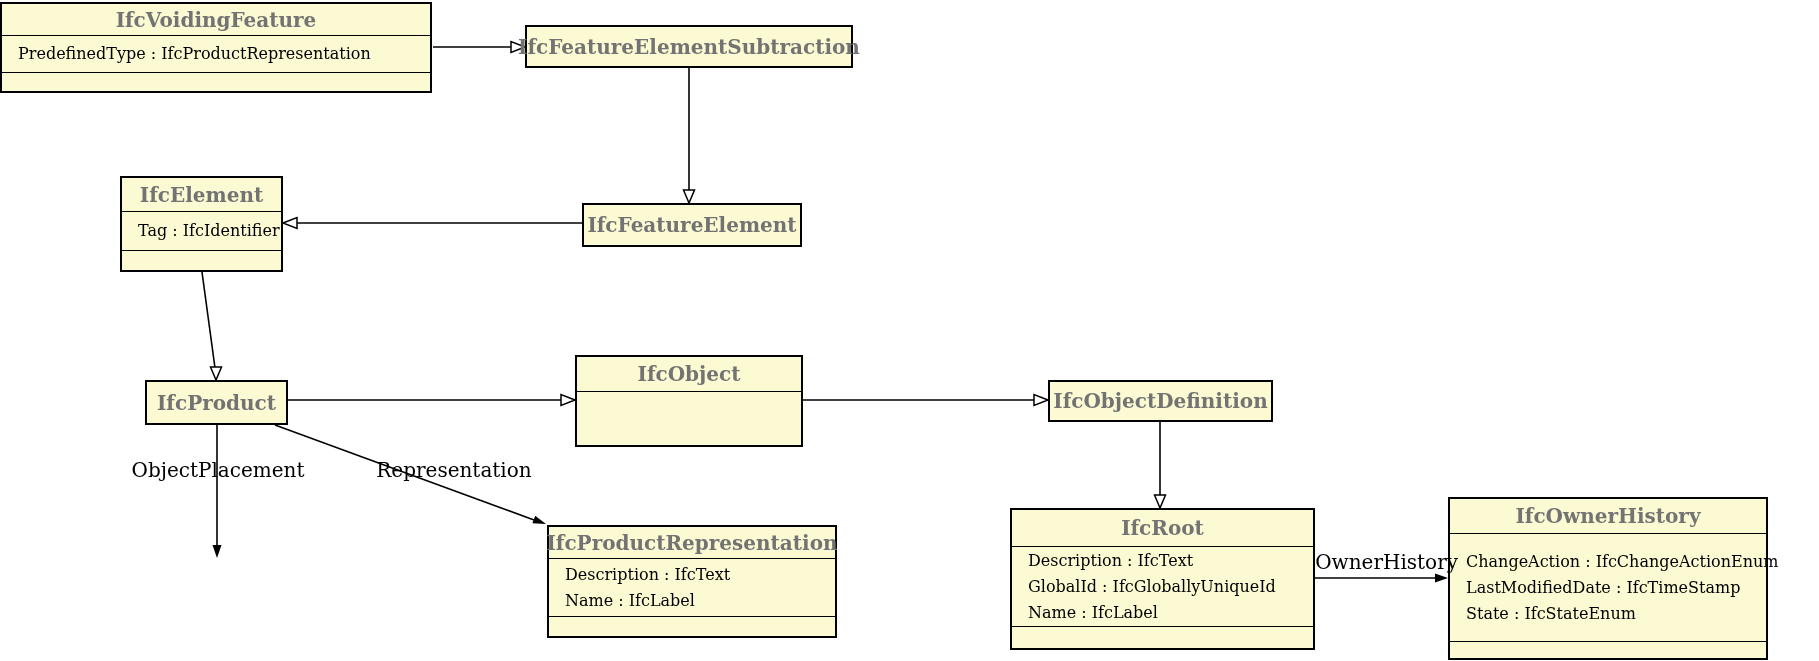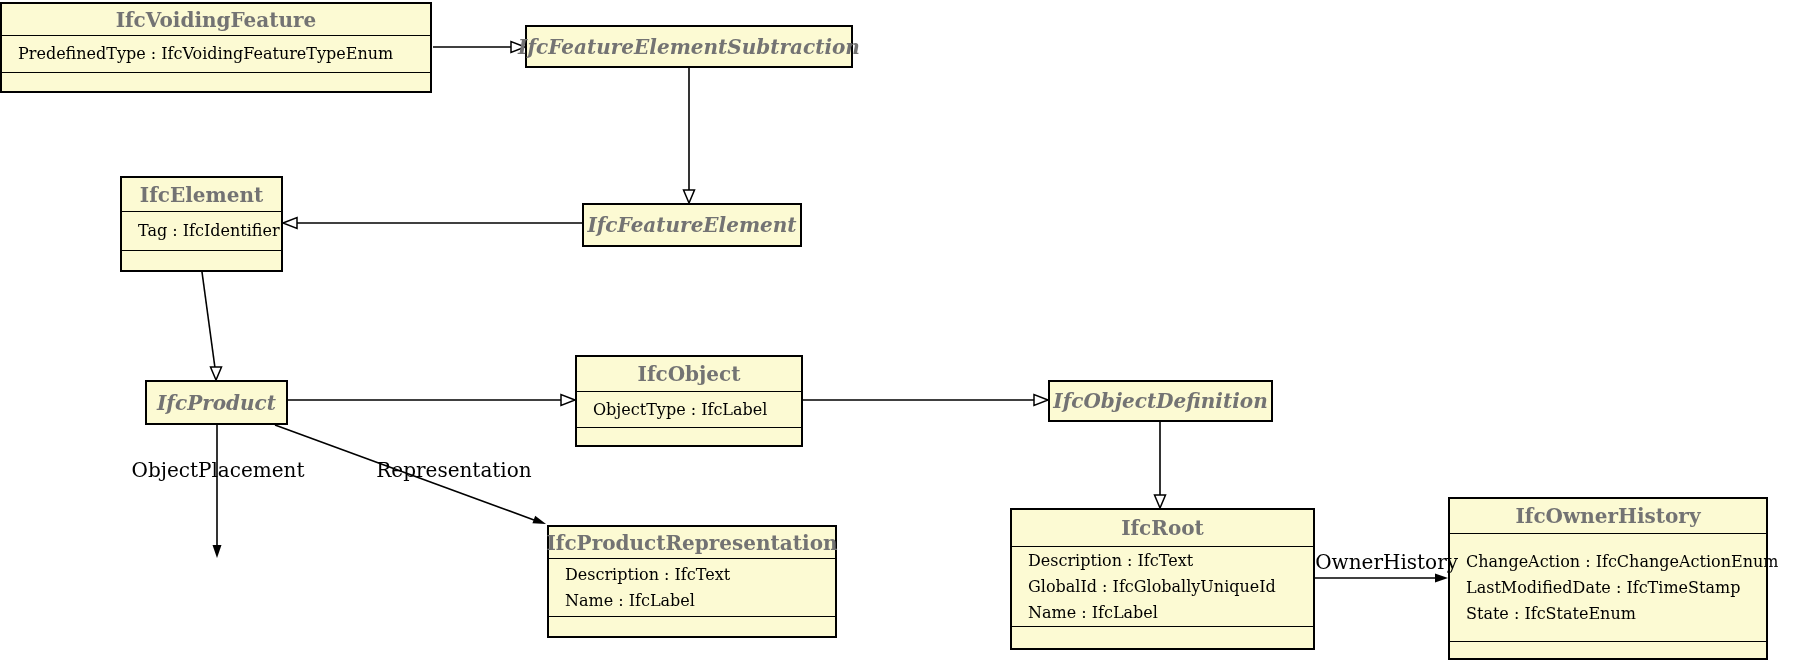--- a/index.html
+++ b/index.html
@@ -12,21 +12,21 @@
     position:absolute; box-sizing:border-box;
     background:var(--fill,#fcfad3); border:2px solid var(--line,#000);
     display:flex; flex-direction:column;
   }
   .uml-title {
     flex:0 0 auto; box-sizing:border-box;
     display:flex; align-items:center; justify-content:center;
     font-weight:bold; font-size:20px; color:#737373;
     border-bottom:1.5px solid var(--line,#000);
   }
-  .uml-class.single .uml-title { border-bottom:none; flex:1 1 auto;font-style:italic; }
+  .uml-class.single .uml-title { border-bottom:none; flex:1 1 auto; }
   .uml-attrs {
     flex:0 0 auto; box-sizing:border-box;
     display:flex; flex-direction:column; justify-content:center;
     padding-left:16px; padding-right:6px;
     font-size:16px; color:#000;
     border-bottom:1.5px solid var(--line,#000);
   }
   .uml-attr { line-height:26px; white-space:nowrap; }
   .uml-empty { flex:1 1 auto; }
   .edge-label {
@@ -89,21 +89,21 @@
 
     <g>
       <line x1="1315" y1="578" x2="1436" y2="578" stroke="#000" stroke-width="1.6"></line>
       <polygon points="1448,578 1435,573.5 1435,582.5" fill="#000"></polygon>
     </g>
   </svg>
 
   <div class="uml-class" style="left:0px;top:2px;width:432px;height:91px">
     <div class="uml-title" style="height:32px">IfcVoidingFeature</div>
     <div class="uml-attrs" style="height:37px">
-      <div class="uml-attr">PredefinedType : IfcVoidingFeatureTypeEnum</div>
+      <div class="uml-attr">PredefinedType : IfcProductRepresentation</div>
     </div>
     <div class="uml-empty"></div>
   </div>
 
   <div class="uml-class single" style="left:525px;top:25px;width:328px;height:43px">
     <div class="uml-title">IfcFeatureElementSubtraction</div>
   </div>
 
   <div class="uml-class" style="left:120px;top:176px;width:163px;height:96px">
     <div class="uml-title" style="height:34px">IfcElement</div>
@@ -116,23 +116,20 @@
   <div class="uml-class single" style="left:582px;top:203px;width:220px;height:44px">
     <div class="uml-title">IfcFeatureElement</div>
   </div>
 
   <div class="uml-class single" style="left:145px;top:380px;width:143px;height:45px">
     <div class="uml-title">IfcProduct</div>
   </div>
 
   <div class="uml-class" style="left:575px;top:355px;width:228px;height:92px">
     <div class="uml-title" style="height:35px">IfcObject</div>
-    <div class="uml-attrs" style="height:36px">
-      <div class="uml-attr">ObjectType : IfcLabel</div>
-    </div>
     <div class="uml-empty"></div>
   </div>
 
   <div class="uml-class single" style="left:1048px;top:380px;width:225px;height:42px">
     <div class="uml-title">IfcObjectDefinition</div>
   </div>
 
 
   <div class="uml-class" style="left:547px;top:525px;width:290px;height:113px">
     <div class="uml-title" style="height:32px">IfcProductRepresentation</div>

